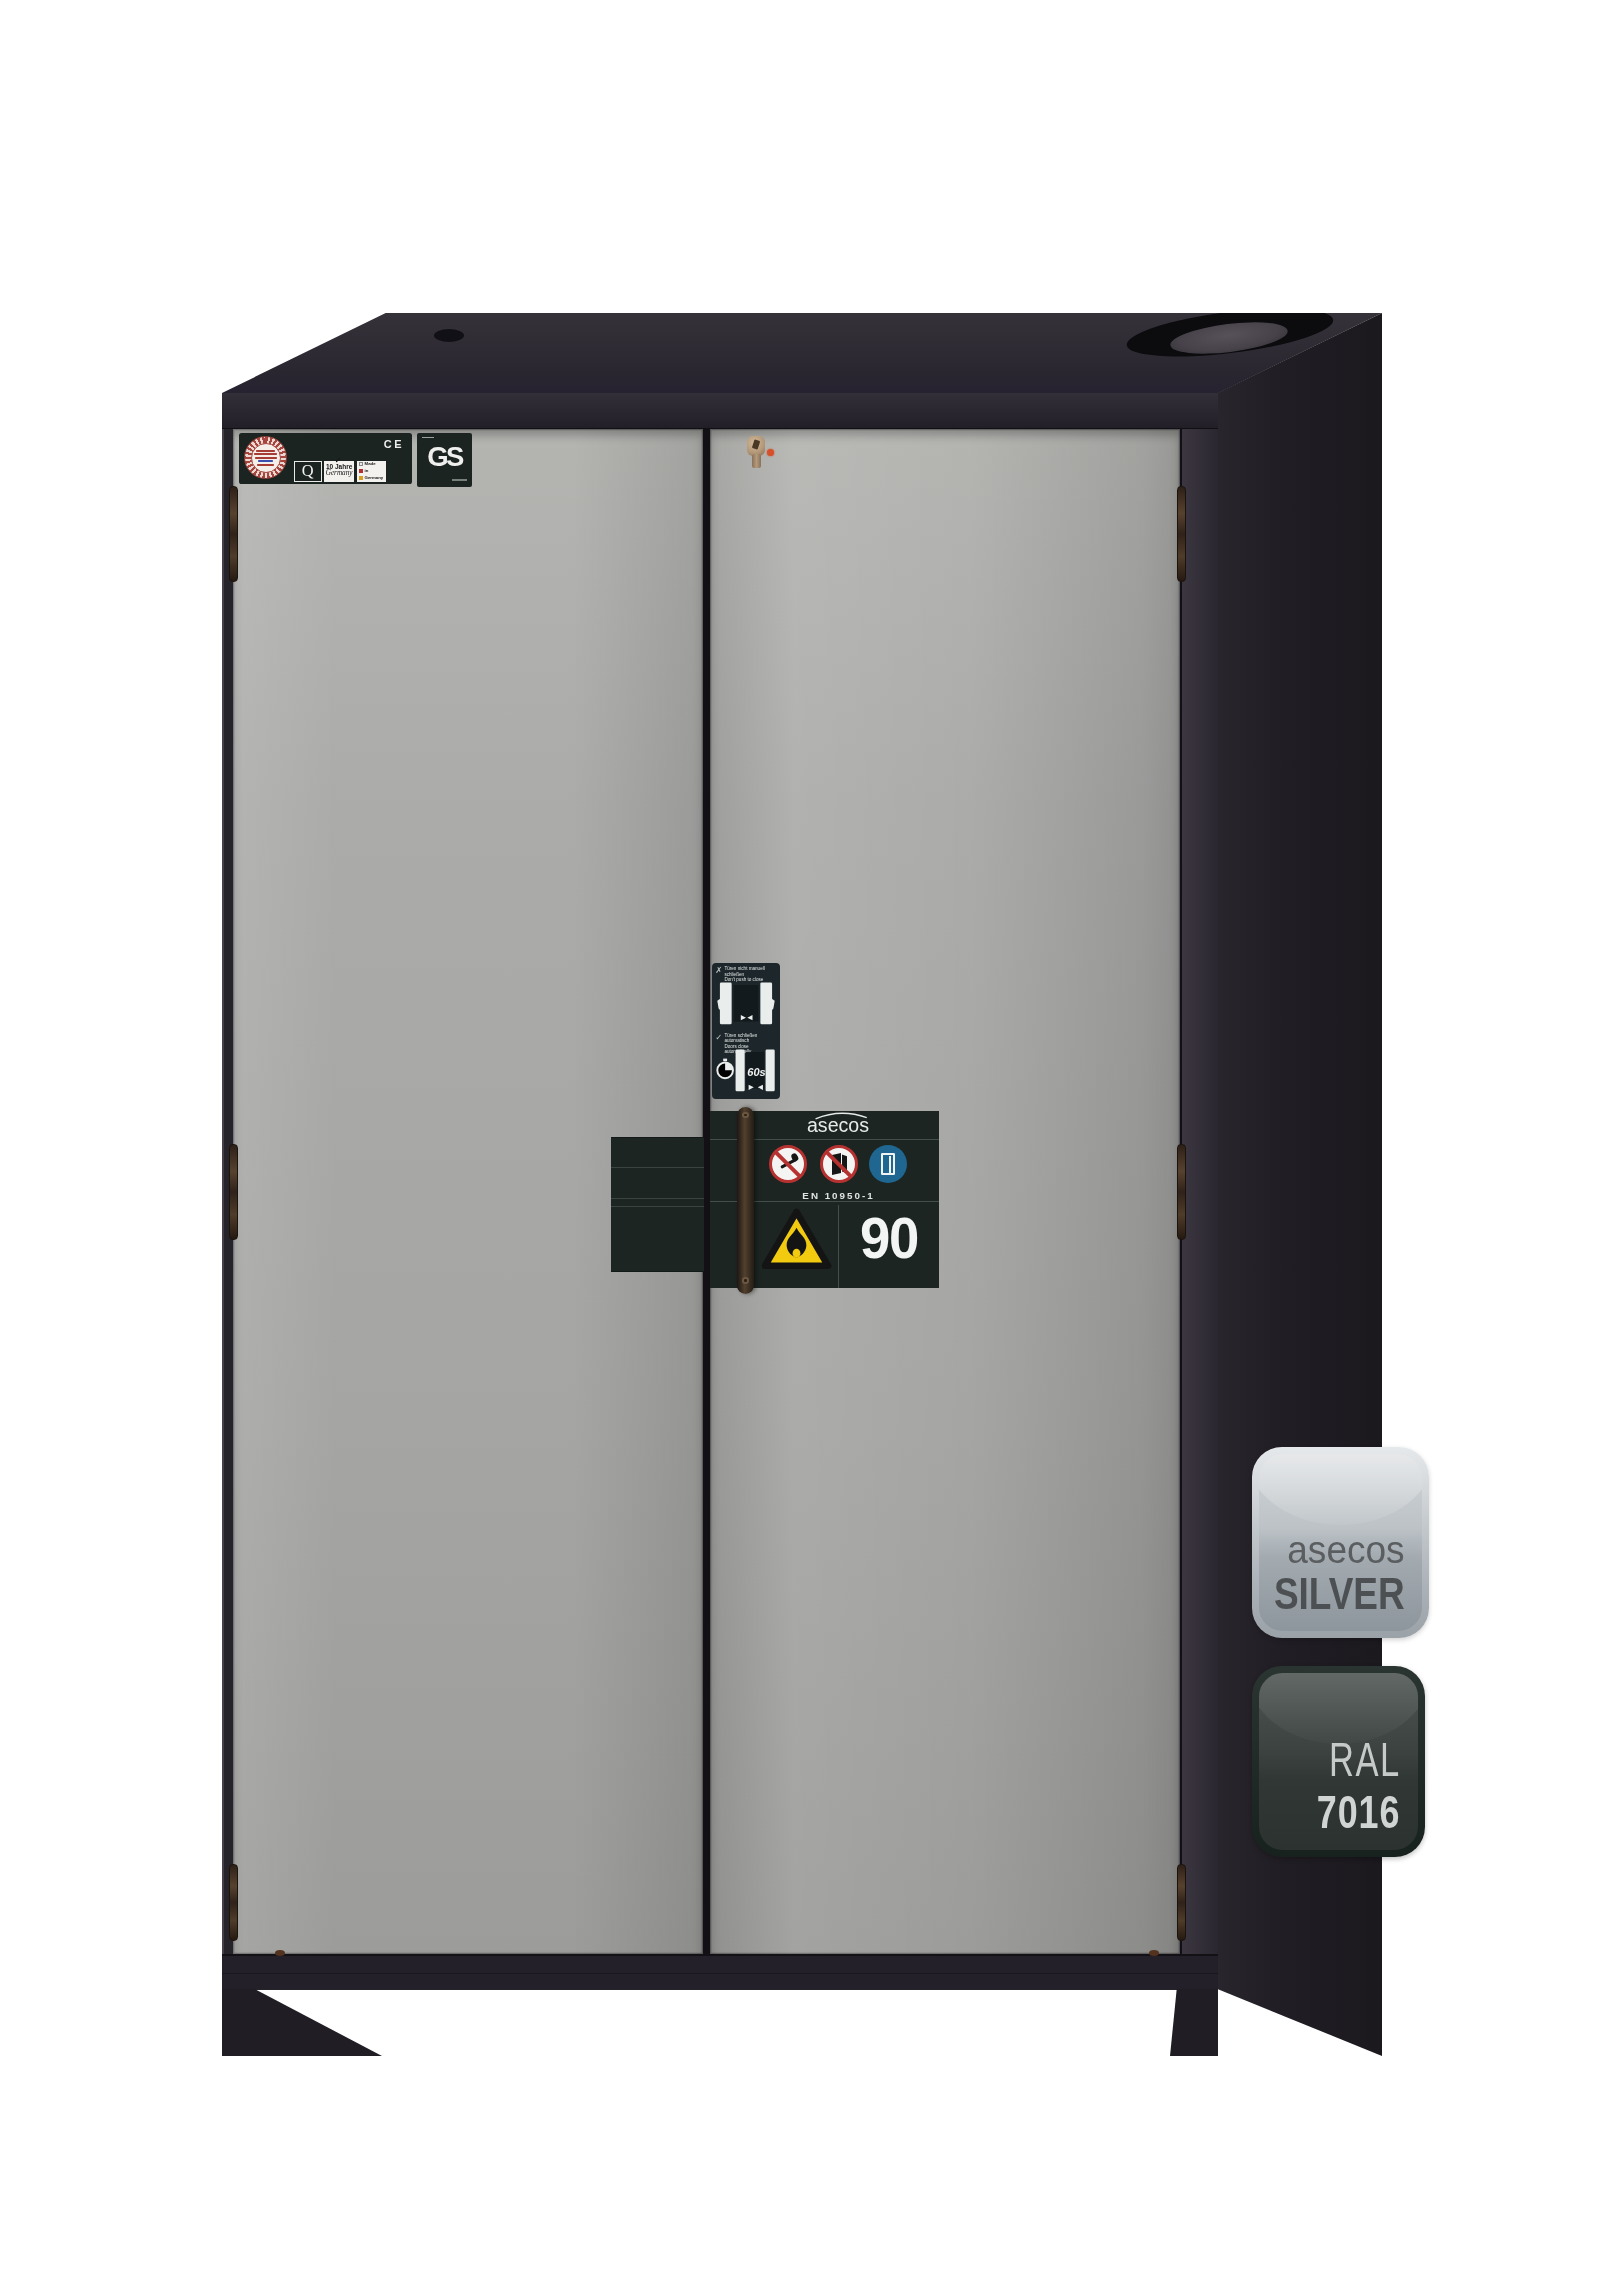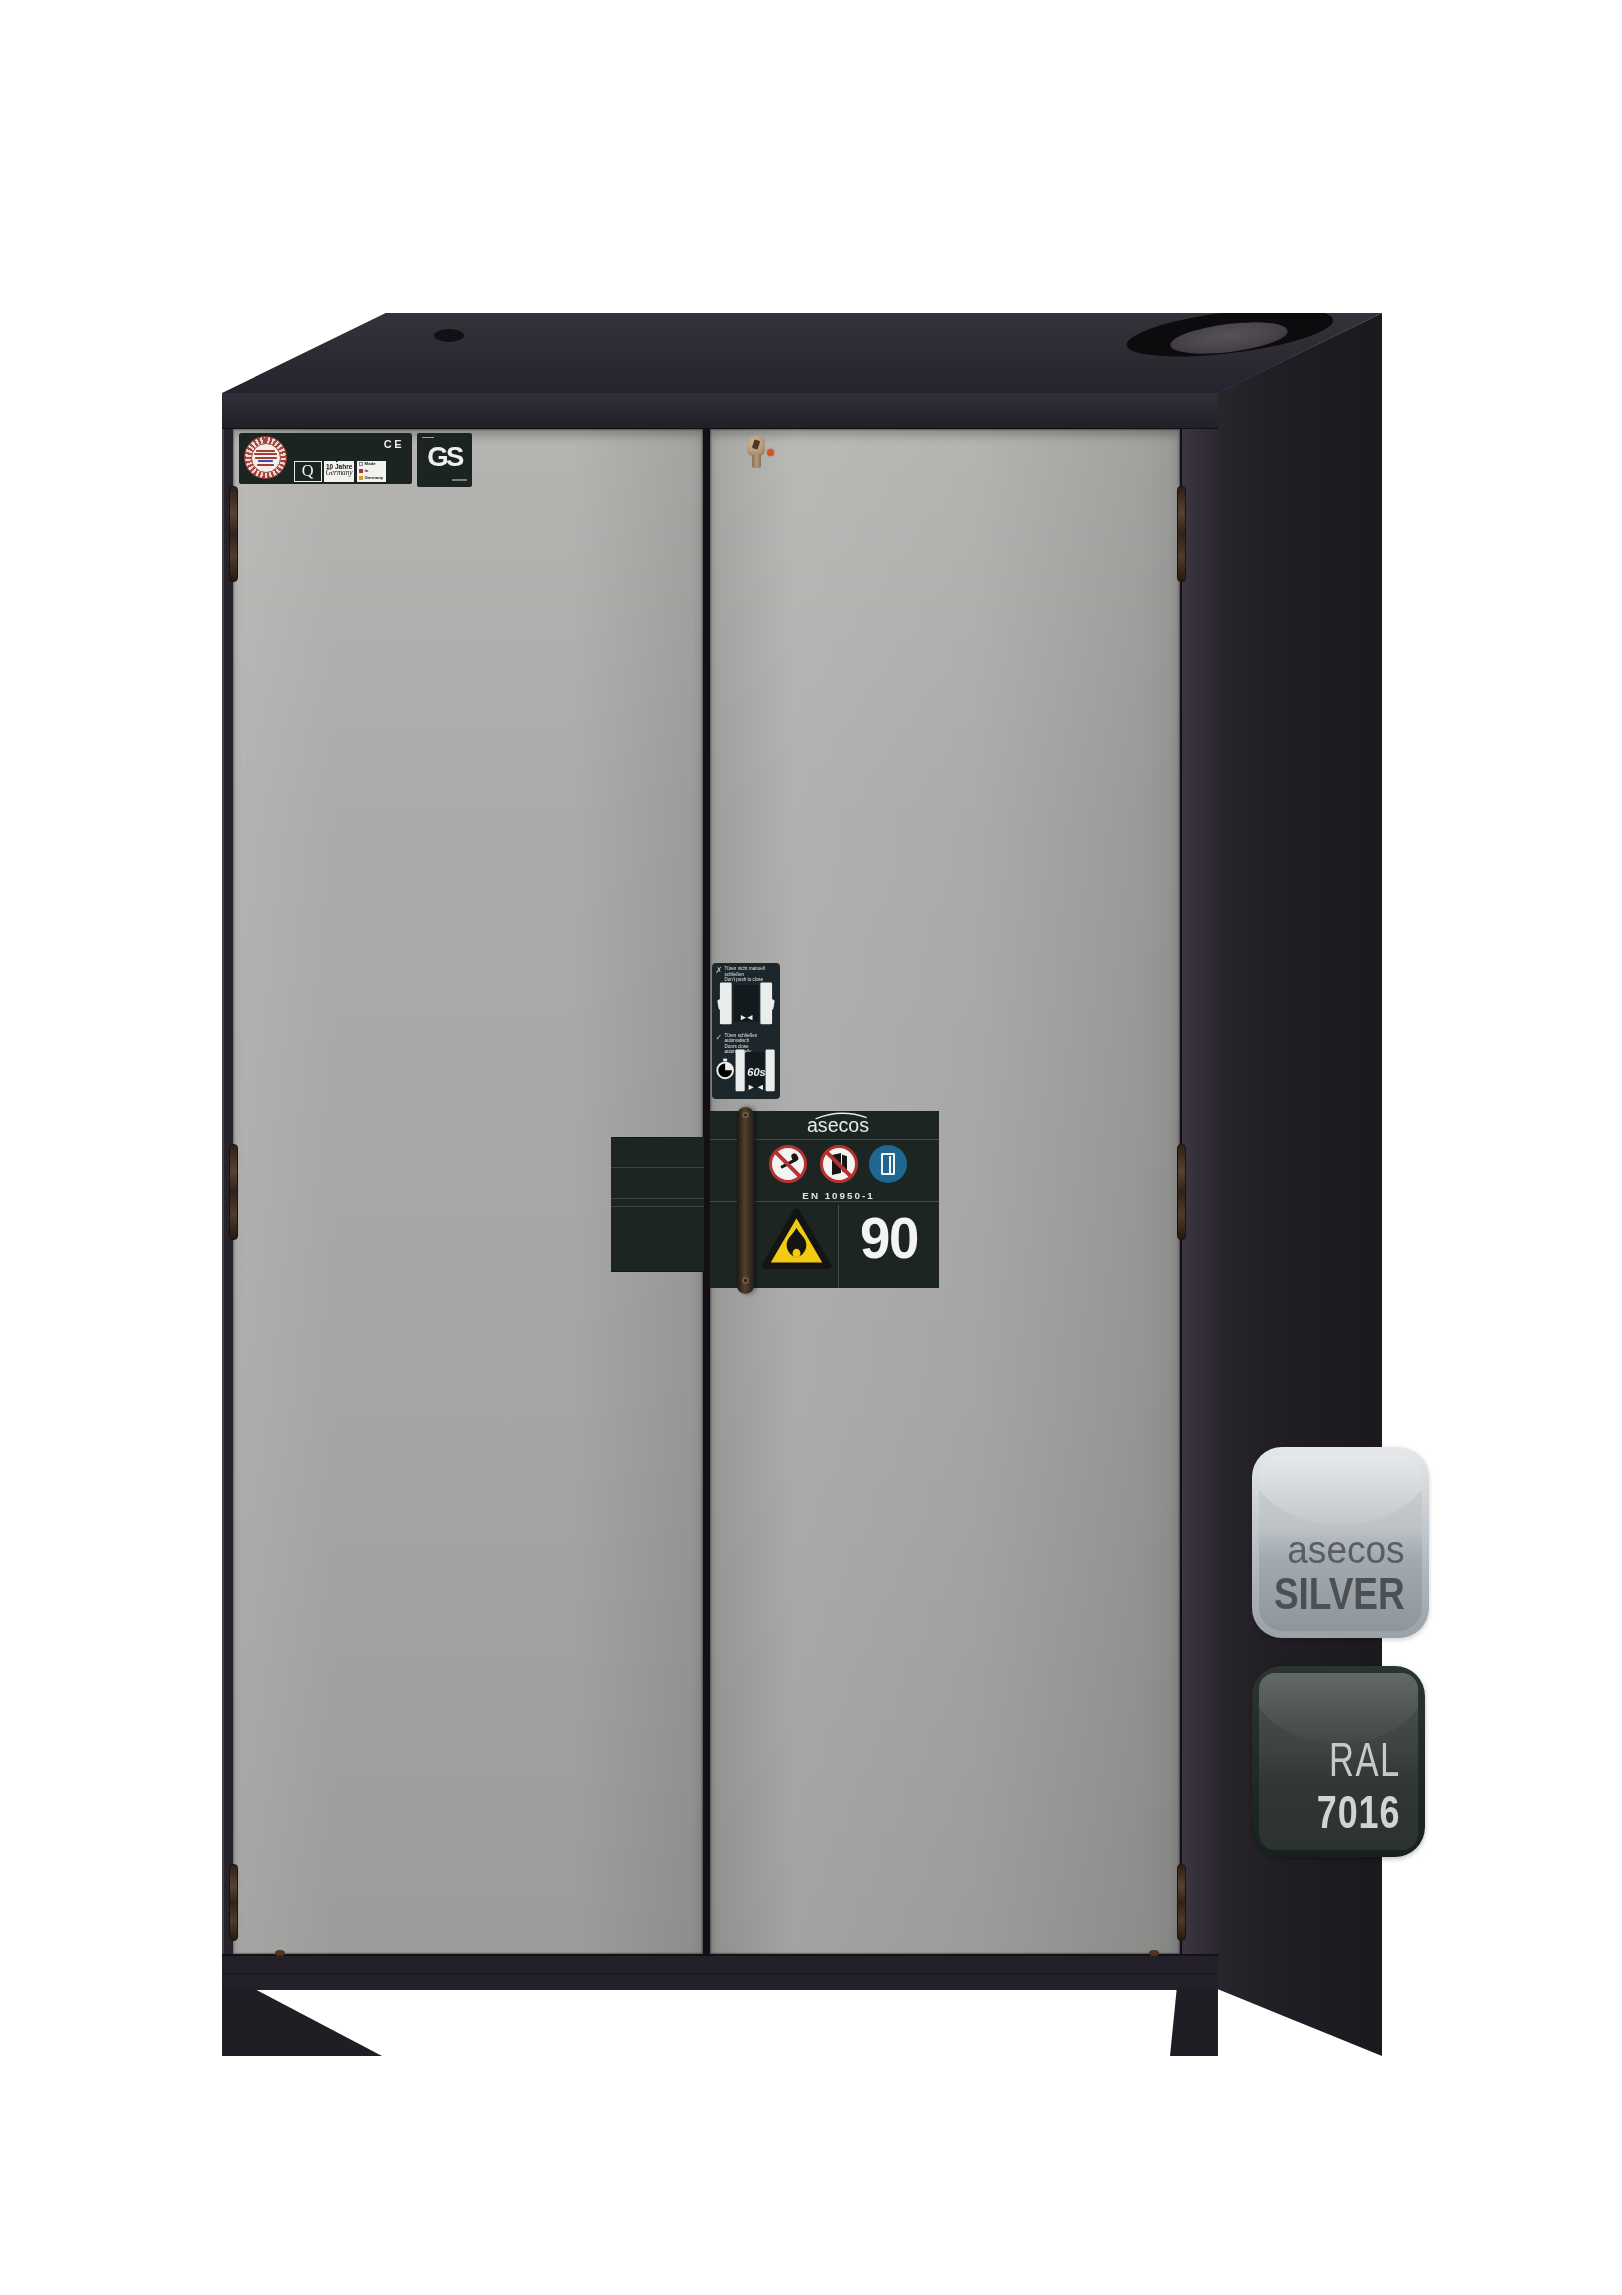--- a/index.html
+++ b/index.html
@@ -137,21 +137,21 @@
   .badge-silver{left:1252px;top:1447px;width:177px;height:191px;
     background:linear-gradient(180deg,#e6e9eb 0%,#b4babf 60%,#9aa2a8 100%);
     box-shadow:0 2px 5.2px rgba(0,0,0,.18);}
   .badge-silver .badge-inner{background:linear-gradient(180deg,#d2d6d9 0%,#bcc2c6 42%,#a3abb1 58%,#8d969c 100%);}
   .badge-silver .badge-gloss{background:linear-gradient(180deg,rgba(255,255,255,.85) 0%,rgba(255,255,255,.06) 100%);}
   .badge-silver .l1{font-size:39px;color:#5b5e60;transform:scaleX(.95);transform-origin:right;}
   .badge-silver .l2{font-size:44px;font-weight:bold;color:#4c5052;transform:scaleX(.84);transform-origin:right;margin-top:3.9px;}
   .badge-ral{left:1252px;top:1666px;width:173px;height:191px;
     background:linear-gradient(180deg,#2a3431 0%,#17211e 100%);
     box-shadow:0 2px 5.2px rgba(0,0,0,.25);}
-  .badge-ral .badge-inner{background:linear-gradient(180deg,#4d5451 0%,#3b423f 45%,#303735 60%,#2b3230 100%);border-radius:16px;}
+  .badge-ral .badge-inner{background:linear-gradient(180deg,#4d5451 0%,#3b423f 45%,#303735 60%,#2b3230 100%);}
   .badge-ral .badge-gloss{background:linear-gradient(180deg,rgba(255,255,255,.22) 0%,rgba(255,255,255,.02) 100%);}
   .badge-ral .l1{font-size:48px;color:#c6cbc9;letter-spacing:2px;transform:scaleX(.72);transform-origin:right;font-weight:normal;}
   .badge-ral .l2{font-size:46px;font-weight:bold;color:#d0d4d2;letter-spacing:1.3px;transform:scaleX(.78);transform-origin:right;margin-top:5.2px;}
 </style>
 </head>
 <body>
 
 <div id="stage">
 
   <div class="top-face">

